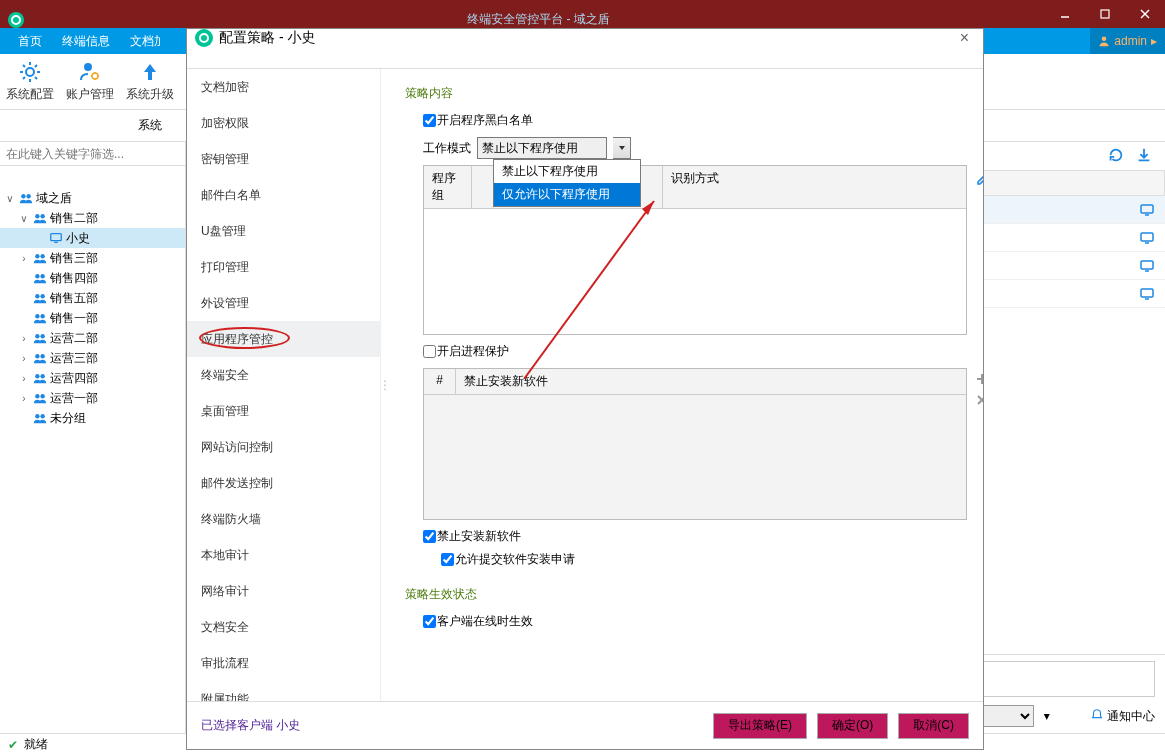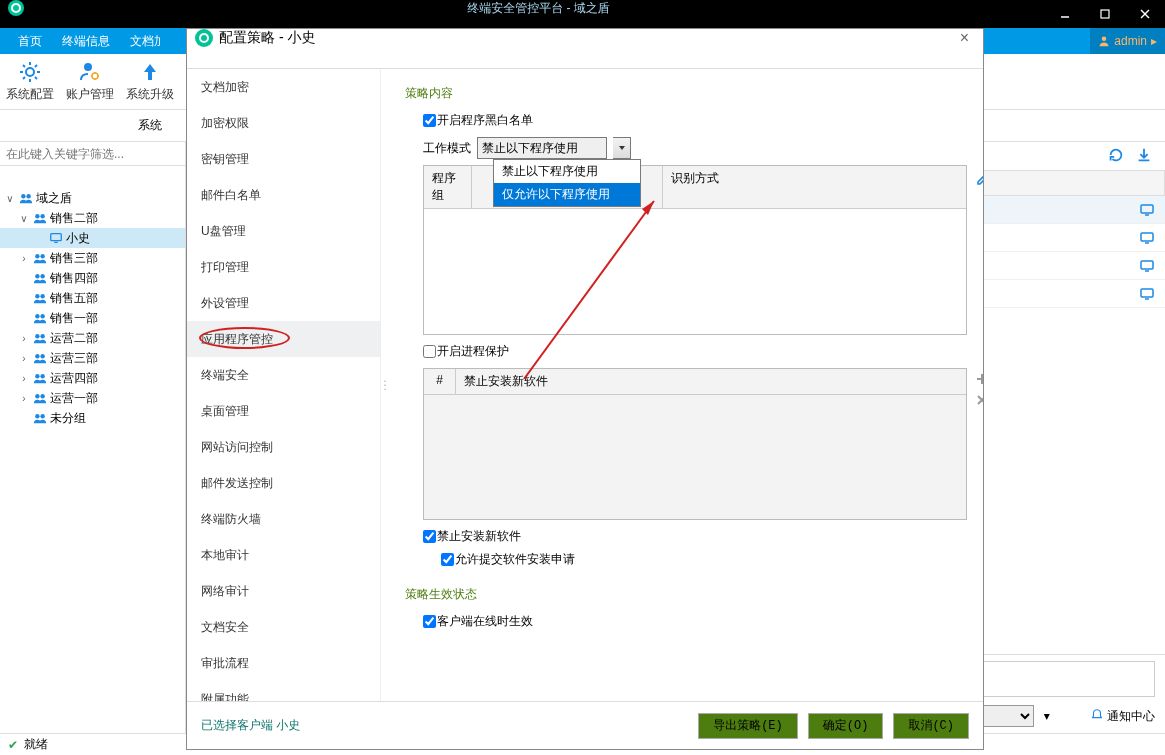--- a/index.html
+++ b/index.html
@@ -1,19 +1,19 @@
 <!DOCTYPE html>
 <html><head>
 <meta charset="utf-8">
 <style>
 * { box-sizing: border-box; margin: 0; padding: 0; font-family: "Microsoft YaHei", sans-serif; font-size: 12px; }
 body { width: 1165px; height: 755px; background: #fff; position: relative; overflow: hidden; }
 
 
-.title-bar { height: 28px; background: #000000; display: flex; align-items: flex-start; color: #fff; }
+.title-bar { height: 28px; background: #7f1d1d; display: flex; align-items: flex-end; color: #fff; }
 .title-bar .logo { width: 16px; height: 16px; border-radius: 50%; background: #00c497; margin: 0 8px; position: relative; }
 .title-bar .logo::after { content:''; position:absolute; left:3px; top:3px; width:10px; height:10px; border-radius:50%; border:2px solid #fff; box-sizing:border-box;}
 .title-bar .app-title { flex:1; text-align:center; color: #a9d9f0; }
 .title-bar .win-btns { display:flex; }
 .title-bar .win-btn { width:40px; height:28px; display:flex; align-items:center; justify-content:center; color:#fff; }
 .title-bar .win-btn svg { width:12px; height:12px; }
 
 
 .top-nav { height: 26px; background: #0099e5; display:flex; align-items:center; padding-left:8px; color:#fff; }
 .top-nav .tab { padding: 0 10px; line-height:26px; }
@@ -105,23 +105,23 @@
 .grid2 .g2h{ display:flex; background:#f3f3f3; border-bottom:1px solid #ccc;}
 .grid2 .g2h .gh{ padding:4px 8px; border-right:1px solid #ccc; background:#f3f3f3;}
 .grid2 .g2h .gh:first-child{width:32px; text-align:center;}
 .grid2 .g2h .gh:last-child{flex:1;border-right:none;}
 .plusminus{ position:absolute; right:-24px; top:2px; display:flex; flex-direction:column; gap:2px; color:#999;}
 .plusminus svg{width:16px;height:16px;}
 
 .arrow-ann{ position:absolute; pointer-events:none;}
 
 .dlg-foot { height:48px; border-top:1px solid #ddd; display:flex; align-items:center; padding:0 14px; gap:10px;}
-.dlg-foot .sel-txt{ color:#0f766e;}
+.dlg-foot .sel-txt{ color:#4c1d95;}
 .dlg-foot .spacer{flex:1;}
-.dlg-foot button{ height:26px; padding:0 14px; background:#4d7c0f; border:1px solid #aaa;font-family:Liberation Mono, monospace;}
+.dlg-foot button{ height:26px; padding:0 14px; background:#be185d; border:1px solid #aaa;}
 </style>
 </head>
 <body>
 
 <div class="title-bar">
   <div class="logo"></div>
   <div class="app-title">终端安全管控平台 - 域之盾</div>
   <div class="win-btns">
     <div class="win-btn">
         <svg viewBox="0 0 12 12">

